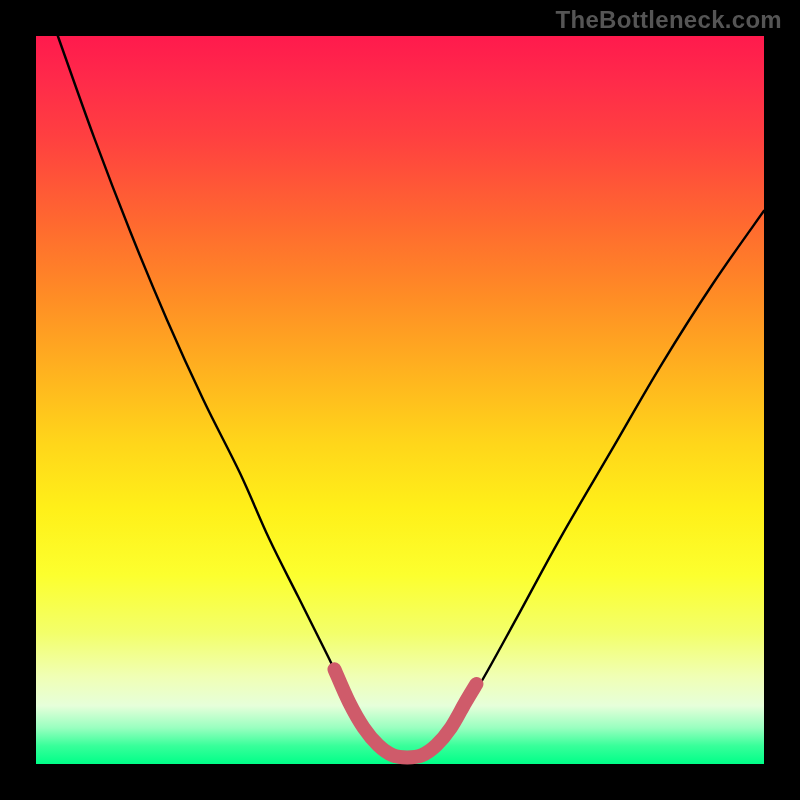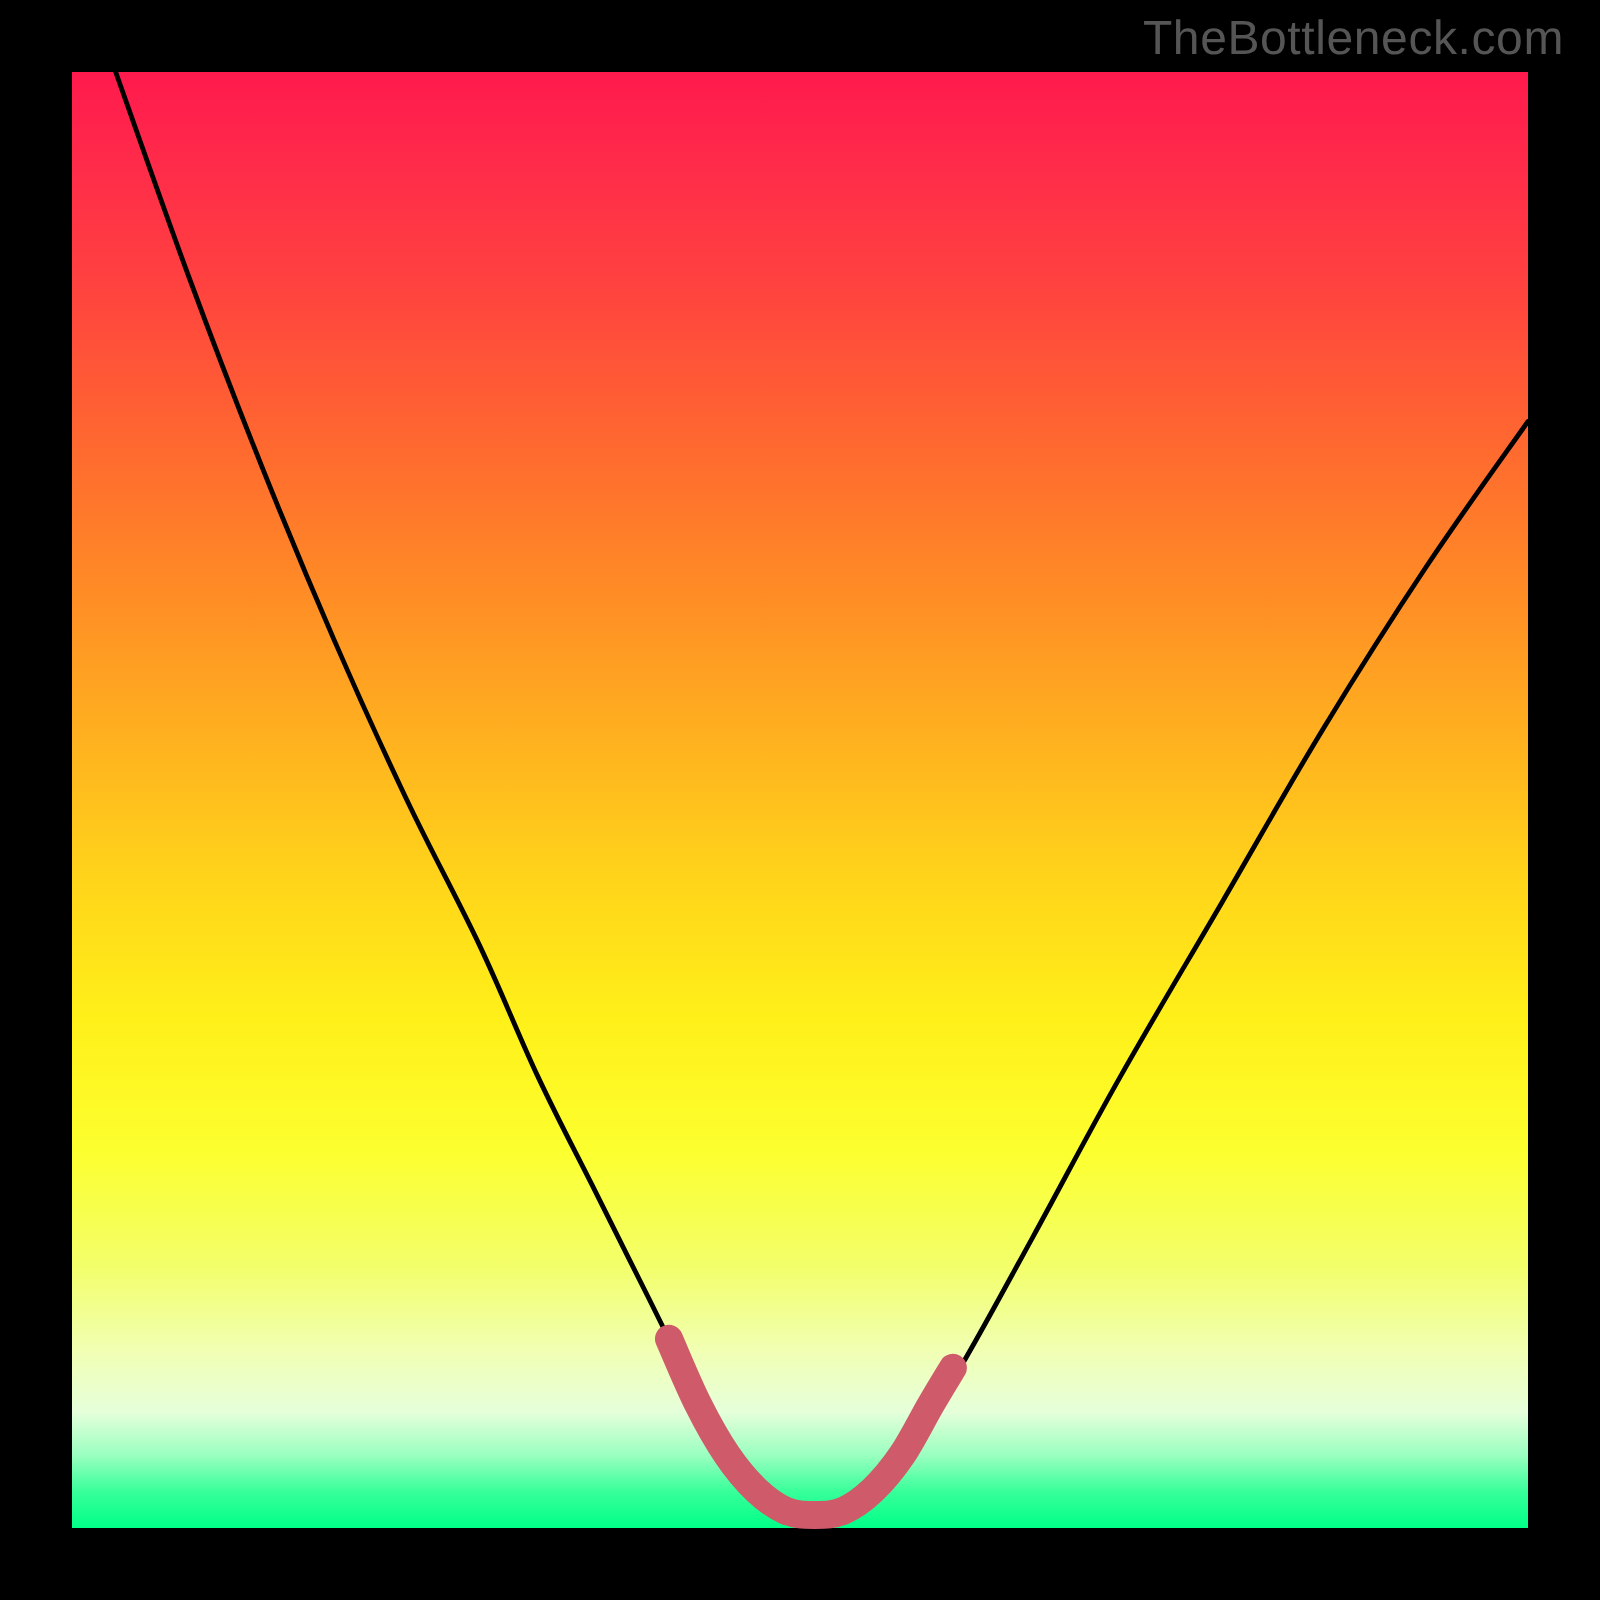--- a/index.html
+++ b/index.html
@@ -42,21 +42,21 @@
       #38ff9a 97.5%,
       #00ff88 100%
     );
   }
   .watermark {
     position: absolute;
     top: 6px;
     right: 18px;
     color: #555;
     font-size: 24px;
-    font-weight: 400;
+    font-weight: 700;
     letter-spacing: 0.3px;
     user-select: none;
   }
   svg.curves {
     position: absolute;
     top: 0;
     left: 0;
   }
 </style>
 </head>

